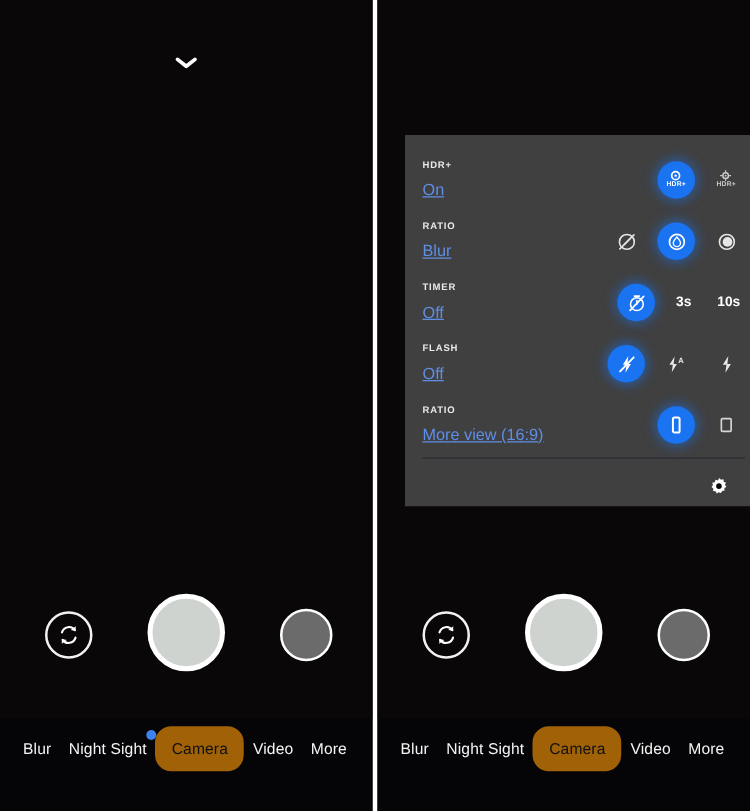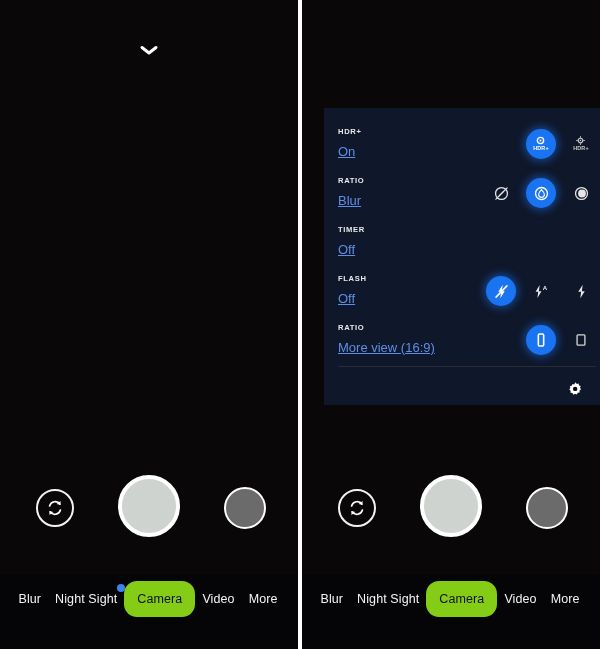--- a/index.html
+++ b/index.html
@@ -87,42 +87,42 @@
   .mode {
     position: relative;
     color: #f4f4f4;
     font-size: 12.5px;
     letter-spacing: 0.1px;
     white-space: nowrap;
     padding: 5px 7px;
     line-height: 1;
   }
   .mode.selected {
-    background: #84cc16;
+    background: #a16207;
     color: #111111;
     border-radius: 13px;
     padding: 12px 13px;
     font-size: 12.5px;
   }
   .mode .badge-dot {
     position: absolute;
     top: -4px; right: -1px;
     width: 8px; height: 8px;
     border-radius: 50%;
     background: #3d82f0;
   }
   .mode-first { margin-left: -9px; }
   .mode-last  { margin-right: -7px; }
 
   
   .settings-panel {
     position: absolute;
     left: 22px; top: 108px;
     width: 276px; height: 297px;
-    background: #0f172a;
+    background: #404040;
     padding: 16px 0 0 0;
   }
   .setting-row {
     position: relative;
     height: 49px;
     padding-left: 14px;
   }
   .setting-label {
     color: #e9e9ea;
     font-size: 7.6px;
@@ -300,20 +300,36 @@
               <circle cx="10" cy="10" r="7" fill="none" stroke="#e6e6e6" stroke-width="1.5"></circle>
               <circle cx="10.6" cy="10" r="4.6" fill="#e6e6e6"></circle>
             </svg>
           </div>
         </div>
       </div>
 
       <div class="setting-row">
         <div class="setting-label">TIMER</div>
         <div class="setting-value">Off</div>
+        <div class="options">
+          <div class="opt active">
+            <svg width="17" height="17" viewBox="0 0 20 20">
+              <circle cx="10" cy="11" r="6" fill="none" stroke="#ffffff" stroke-width="1.5"></circle>
+              <line x1="7.6" y1="3.4" x2="12.4" y2="3.4" stroke="#ffffff" stroke-width="1.5" stroke-linecap="round"></line>
+              <line x1="10" y1="11" x2="10" y2="7.6" stroke="#ffffff" stroke-width="1.4" stroke-linecap="round"></line>
+              <line x1="3.6" y1="16.8" x2="16.4" y2="3.6" stroke="#ffffff" stroke-width="1.6" stroke-linecap="round"></line>
+            </svg>
+          </div>
+          <div class="opt text-opt">
+            <span>3s</span>
+          </div>
+          <div class="opt text-opt">
+            <span>10s</span>
+          </div>
+        </div>
       </div>
 
       <div class="setting-row">
         <div class="setting-label">FLASH</div>
         <div class="setting-value">Off</div>
         <div class="options">
           <div class="opt active">
             <svg width="17" height="17" viewBox="0 0 20 20">
               <path d="M11.4 2.2 L6.2 10.4 L9.6 10.4 L8.6 17.8 L13.8 9.6 L10.4 9.6 Z" fill="#ffffff"></path>
               <line x1="3.6" y1="16.6" x2="16.4" y2="3.4" stroke="#ffffff" stroke-width="1.8" stroke-linecap="round"></line>

